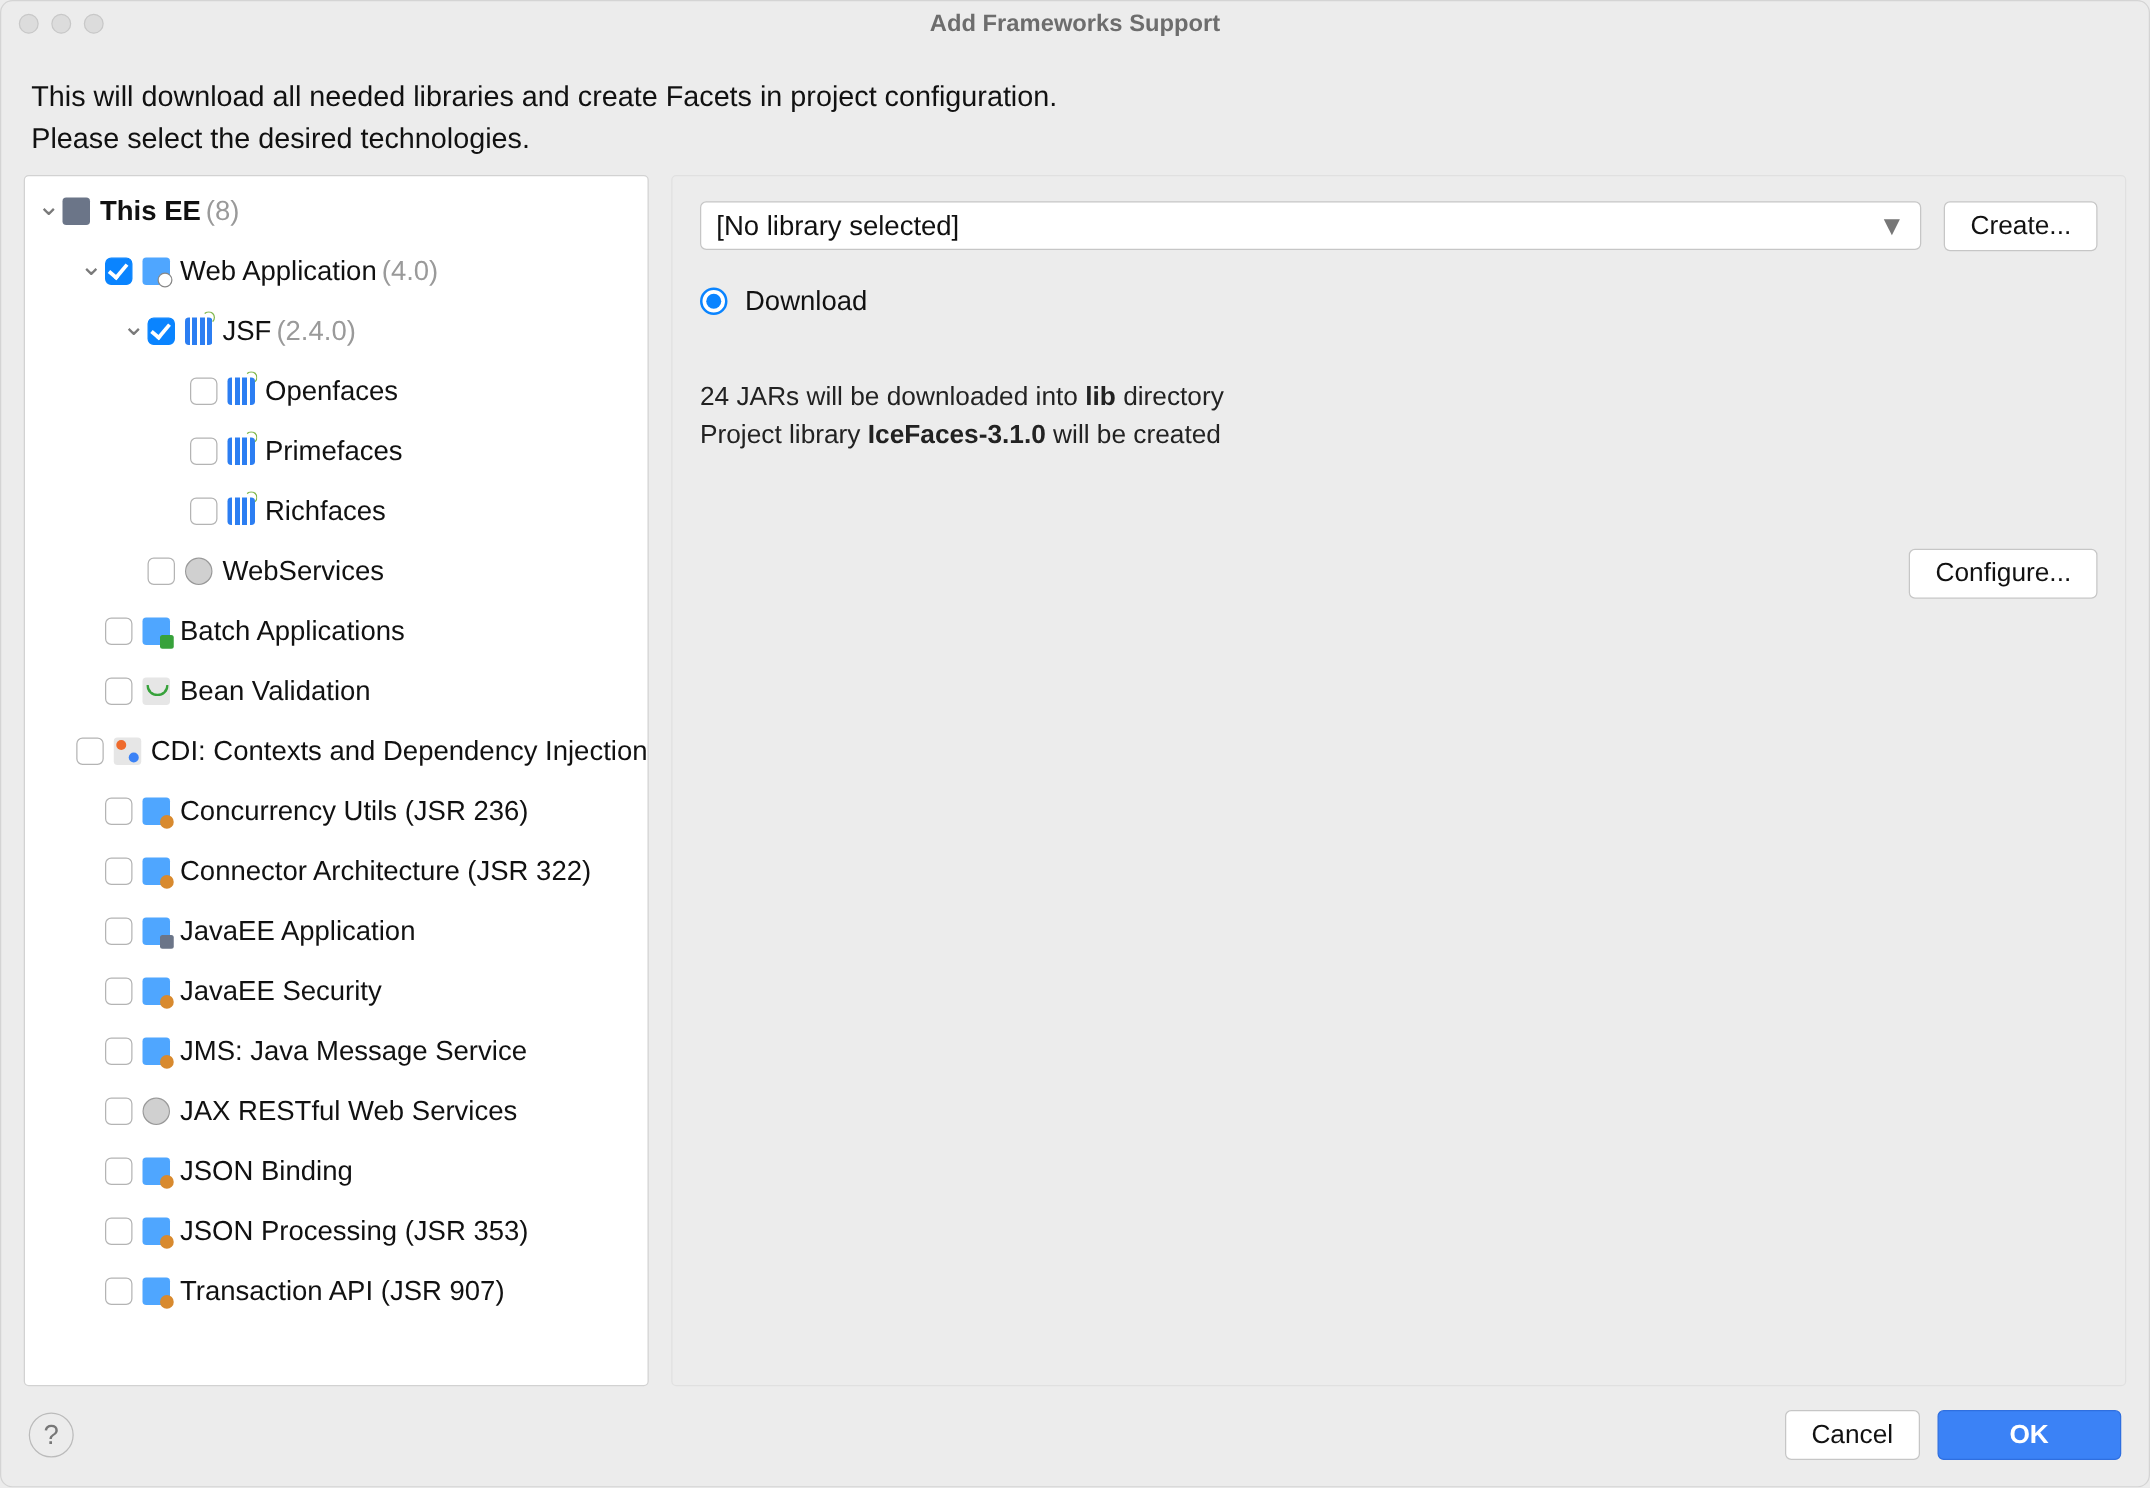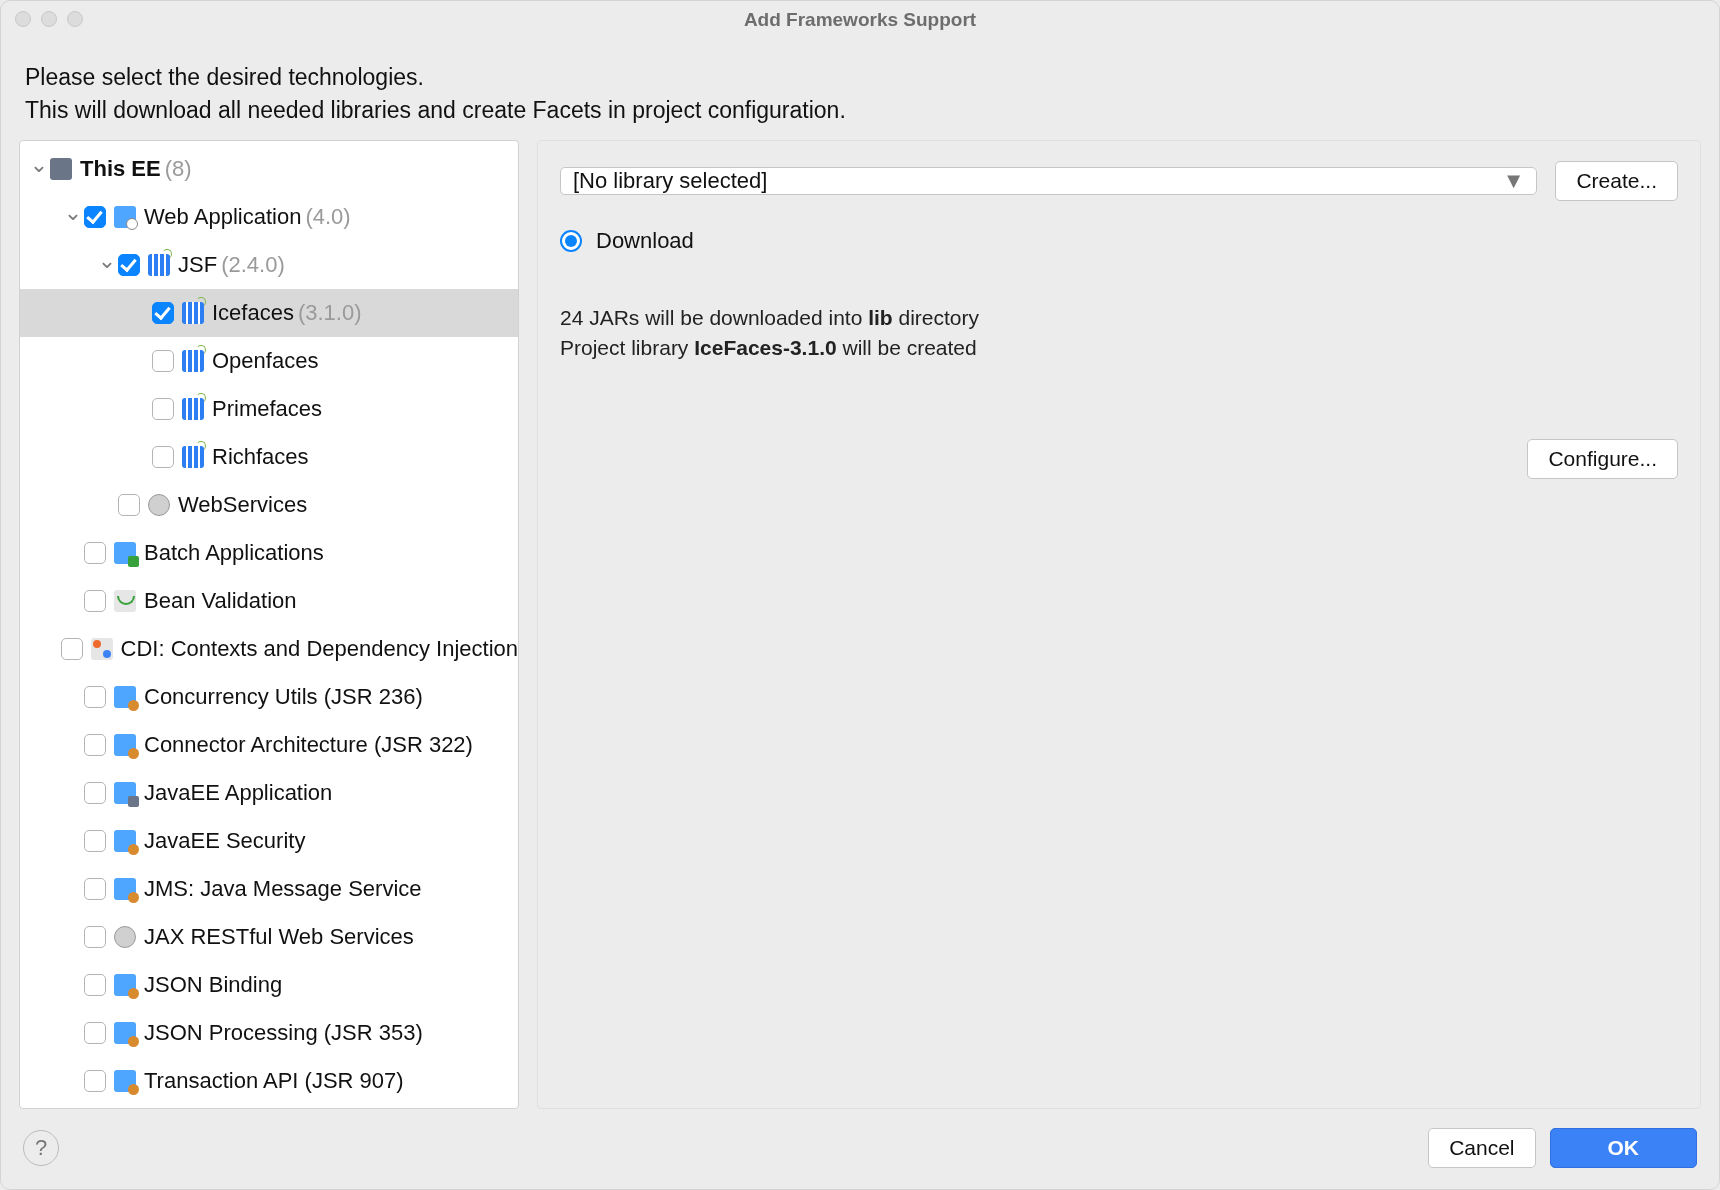--- a/index.html
+++ b/index.html
@@ -41,21 +41,21 @@
   .tlabel { display:inline; }
   .tver { color:#9a9a9a; margin-left:4px;}
   .bold { font-weight:700; }
   .right-panel { flex:1; background:#ececec; border:1px solid #e0e0e0; border-radius:4px; padding:20px 22px; font-size:22px; position:relative; }
   .form-row { display:flex; align-items:center; height:44px; gap:14px; }
   .radio { width:22px; height:22px; border:2px solid #a9a9a9; border-radius:50%; background:#fff; position:relative; flex:0 0 auto;}
   .radio.on { border-color:#0a84ff;}
   .radio.on::after{content:"";position:absolute;left:3px;top:3px;width:12px;height:12px;background:#0a84ff;border-radius:50%;}
   .lib-row { display:flex; align-items:center; gap:18px; }
   .lib-label { flex:0 0 auto; width: 340px;}
-  .select { flex:1; height:28px; background:#fff; border:1px solid #c6c6c6; border-radius:5px; display:flex; align-items:center; padding:0 12px; justify-content:space-between; }
+  .select { flex:1; height:39px; background:#fff; border:1px solid #c6c6c6; border-radius:5px; display:flex; align-items:center; padding:0 12px; justify-content:space-between; }
   .sel-arrow { color:#777; }
   .btn { height:40px; padding:0 20px; background:#fff; border:1px solid #c6c6c6; border-radius:5px; font-size:21px; display:flex; align-items:center; }
   .info { margin-top:40px; font-size:21px; line-height:1.45; color:#222; }
   .info b { font-weight:700; }
   .configure-wrap { position:absolute; right:22px; top:298px;}
   .footer { height:72px; display:flex; align-items:center; padding:0 22px 10px 22px; gap:14px; }
   .help { width:36px; height:36px; border:1.5px solid #bbb; border-radius:50%; display:flex; align-items:center; justify-content:center; color:#777; font-size:22px;}
   .spacer { flex:1; }
   .btn-primary { background:#3b82f6; border-color:#2f6fe0; color:#fff; font-weight:600; padding:0 57px;}
 </style>
@@ -66,22 +66,22 @@
   <div class="titlebar">
     <div class="traffic">
       <div class="tlight"></div>
       <div class="tlight"></div>
       <div class="tlight"></div>
     </div>
     <div class="title">Add Frameworks Support</div>
   </div>
 
   <div class="intro">
+    <div>This will download all needed libraries and create Facets in project configuration.</div>
     <div>Please select the desired technologies.</div>
-    <div>This will download all needed libraries and create Facets in project configuration.</div>
   </div>
 
   <div class="main">
     <div class="tree-panel">
       <div class="tree" id="tree">
           <div class="tree-row">
             <span class="indent" style="width: 0px;"></span>
             <span class="arrow" style="font-size: 22px; transform: translateY(-4px);">⌄</span>
             <span class="ticon i-ee"></span>
             <span class="tlabel bold">This EE</span>
@@ -96,28 +96,20 @@
             <span class="tver"> (4.0)</span>
           </div>
           <div class="tree-row">
             <span class="indent" style="width: 68px;"></span>
             <span class="arrow" style="font-size: 22px; transform: translateY(-4px);">⌄</span>
             <span class="cb on"></span>
             <span class="ticon i-jsf"></span>
             <span class="tlabel">JSF</span>
             <span class="tver"> (2.4.0)</span>
           </div>
-          <div class="tree-row sel">
-            <span class="indent" style="width: 102px;"></span>
-            <span class="arrow" style="font-size: 22px;"></span>
-            <span class="cb on"></span>
-            <span class="ticon i-jsf"></span>
-            <span class="tlabel">Icefaces</span>
-            <span class="tver"> (3.1.0)</span>
-          </div>
           <div class="tree-row">
             <span class="indent" style="width: 102px;"></span>
             <span class="arrow" style="font-size: 22px;"></span>
             <span class="cb"></span>
             <span class="ticon i-jsf"></span>
             <span class="tlabel">Openfaces</span>
           </div>
           <div class="tree-row">
             <span class="indent" style="width: 102px;"></span>
             <span class="arrow" style="font-size: 22px;"></span>

